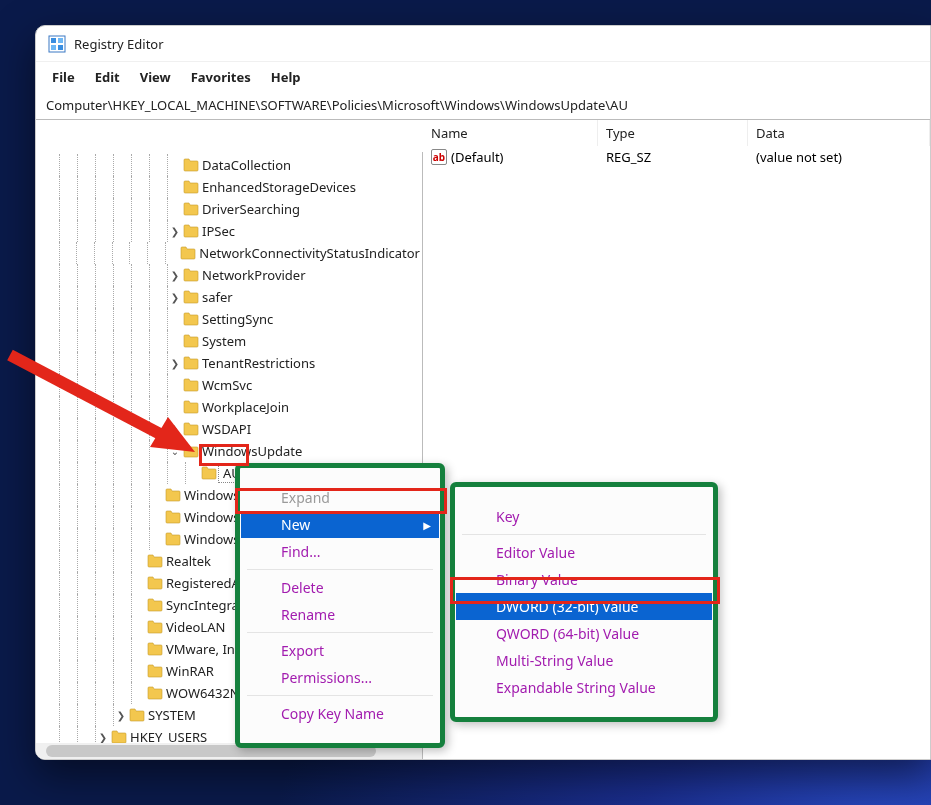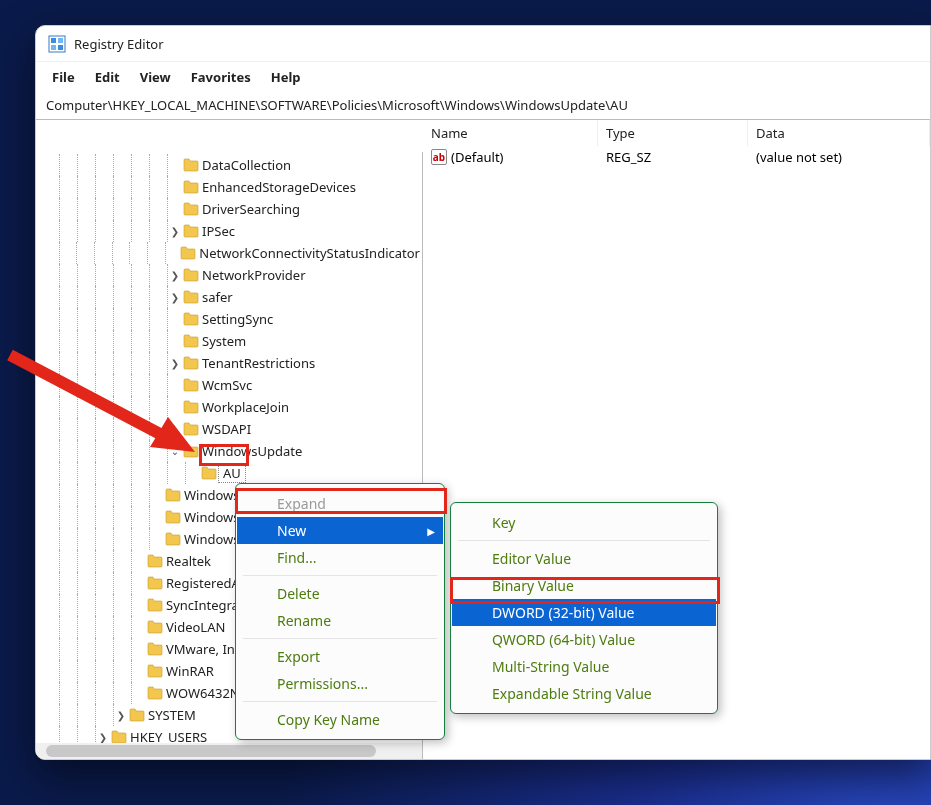--- a/index.html
+++ b/index.html
@@ -35,22 +35,22 @@
   .list-row { display: flex; height: 22px; align-items: center; }
   .cell { padding: 2px 8px; }
   .cell.name { width: 175px; display: flex; align-items: center; gap: 4px; }
   .cell.type { width: 150px; } .cell.data { flex: 1; }
   .ab-icon { width: 16px; height: 16px; background: #fff; border: 1px solid #888; font-size: 10px; color: #c00; font-weight: bold; display: inline-flex; align-items: center; justify-content: center; border-radius: 2px; }
 
   .hscroll { position: absolute; bottom: 0; left: 0; right: 0; height: 16px; background: #f0f0f0; }
   .hscroll-thumb { position: absolute; top: 2px; height: 12px; background: #c8c8c8; border-radius: 6px; }
 
   
-  .menu { position: absolute; background: #fcfcfc; border: 1px solid #15803d; box-shadow: 3px 3px 10px rgba(0,0,0,0.25); border-radius: 6px; padding: 6px 1px; font-size: 14px; z-index: 20; margin-top: 20px; }
-  .mrow { height: 27px; display: flex; align-items: center; padding: 0 22px 0 40px; color: #4d7c0f; position: relative; }
+  .menu { position: absolute; background: #fcfcfc; border: 5px solid #15803d; box-shadow: 3px 3px 10px rgba(0,0,0,0.25); border-radius: 6px; padding: 16px 1px; font-size: 14px; z-index: 20; }
+  .mrow { height: 27px; display: flex; align-items: center; padding: 0 22px 0 40px; color: #a21caf; position: relative; }
   .mrow.disabled { color: #9a9a9a; }
   .mrow.hi { background: #0a64d1; color: #fff; }
   .mrow .sub-arrow { position: absolute; right: 8px; font-size: 10px; }
   .msep { height: 1px; background: #e4e4e4; margin: 4px 6px; }
 
   .redbox { position: absolute; border: 3px solid #e3261a; z-index: 30; pointer-events: none; }
   .arrow { position: absolute; z-index: 31; pointer-events: none; }
   .arrow-line { stroke: #e3261a; stroke-width: 12; fill: none; }
   .arrow-head { fill: #e3261a; }
 

